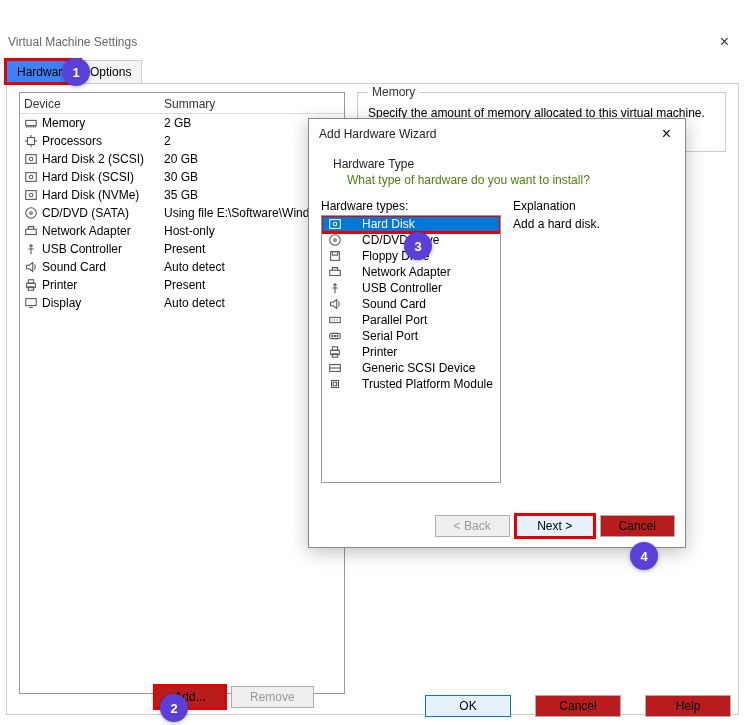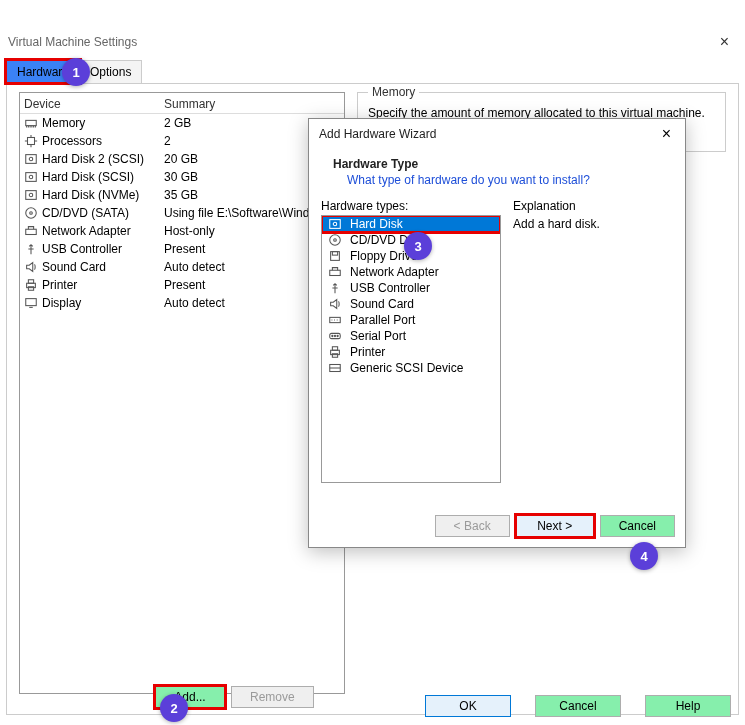--- a/index.html
+++ b/index.html
@@ -18,37 +18,37 @@
 .dev-header .c2 { flex: 1; }
 .dev-row { display: flex; padding: 2px 4px; align-items: center; }
 .dev-row .c1 { width: 140px; display: flex; align-items: center; gap: 4px; white-space: nowrap; overflow: hidden; }
 .dev-row .c2 { flex: 1; white-space: nowrap; overflow: hidden; text-overflow: ellipsis; }
 .icon { width: 14px; height: 14px; display: inline-flex; align-items: center; justify-content: center; color: #555; font-size: 11px; }
 .right-group { position: absolute; left: 350px; top: 8px; right: 12px; }
 .fieldset { border: 1px solid #ccc; padding: 8px 10px 12px 10px; margin-bottom: 12px; }
 .fieldset .legend { position: relative; top: -16px; background: #fff; padding: 0 4px; color: #333; display: inline-block; }
 .fieldset .body { margin-top: -10px; color: #000000; line-height: 1.4; }
 .addremove { position: absolute; left: 148px; bottom: 6px; display: flex; gap: 6px; }
-.btn { border: 1px solid #adadad; background: #86efac; padding: 3px 18px; min-width: 70px; text-align: center; cursor: pointer; }
+.btn { border: 1px solid #adadad; background: #b91c1c; padding: 3px 18px; min-width: 70px; text-align: center; cursor: pointer; }
 .btn.disabled { color: #9a9a9a; background: #efefef; }
 .bottom-bar { position: absolute; right: 14px; bottom: 8px; display: flex; gap: 24px; }
 .btn.primary { border: 1px solid #0078d7; background: #e5f1fb; }
 
 .wizard { position: absolute; left: 308px; top: 118px; width: 378px; height: 430px; background: #fff; border: 1px solid #888; box-shadow: 0 4px 18px rgba(0,0,0,0.25); z-index: 50; }
 .wiz-title { display: flex; align-items: center; padding: 6px 10px; }
 .wiz-title .t { flex: 1; color: #222; }
 .wiz-title .x { font-size: 16px; padding: 0 4px; cursor: pointer; }
 .wiz-head { padding: 8px 24px 12px 24px; }
-.wiz-head .h1 { font-weight: bold; color: #222; }
-.wiz-head .h2 { padding-left: 14px; color: #1d4ed8; margin-top: 2px; }
+.wiz-head .h1 { font-weight: normal; color: #222; }
+.wiz-head .h2 { padding-left: 14px; color: #4d7c0f; margin-top: 2px; }
 .wiz-body { display: flex; padding: 0 12px; gap: 12px; height: 290px; }
 .wiz-left { flex: 1; }
 .wiz-left .lbl { margin-bottom: 2px; }
 .wiz-list { border: 1px solid #999; height: 268px; overflow: auto; }
-.wiz-item { display: flex; align-items: flex-start; gap: 8px; padding: 1px 6px; }
+.wiz-item { display: flex; align-items: flex-start; gap: 20px; padding: 1px 6px; }
 .wiz-item.selected { background: #0078d7; color: #fff; }
 .wiz-right { width: 160px; }
 .wiz-right .lbl { margin-bottom: 4px; }
 .wiz-foot { position: absolute; right: 10px; bottom: 10px; display: flex; gap: 6px; align-items: center; }
 .marker { position: absolute; width: 28px; height: 28px; border-radius: 50%; background: #5b3fd9; color: #fff; display: flex; align-items: center; justify-content: center; font-weight: bold; font-size: 13px; z-index: 100; box-shadow: 0 1px 4px rgba(0,0,0,0.3); }
 svg { display: block; }
 </style>
 </head>
 <body>
 
@@ -321,20 +321,29 @@
             </div>
             <div class="wiz-item">
               <span class="icon">
                 <svg width="14" height="14" viewBox="0 0 16 16" fill="none" stroke="#555" stroke-width="1.2">
                   <rect x="2" y="4" width="12" height="8"></rect>
                   <path d="M2 8h12"></path>
                 </svg>
               </span>
               <span>Generic SCSI Device</span>
             </div>
+            <div class="wiz-item">
+              <span class="icon">
+                <svg width="14" height="14" viewBox="0 0 16 16" fill="none" stroke="#555" stroke-width="1.2">
+                  <rect x="4" y="4" width="8" height="8"></rect>
+                  <path d="M6 6h4v4H6z"></path>
+                </svg>
+              </span>
+              <span>Trusted Platform Module</span>
+            </div>
           </div>
       </div>
     </div>
     <div class="wiz-right">
       <div class="lbl">Explanation</div>
       <div>Add a hard disk.</div>
     </div>
   </div>
   <div class="wiz-foot">
     <div class="btn disabled">&lt; Back</div>

